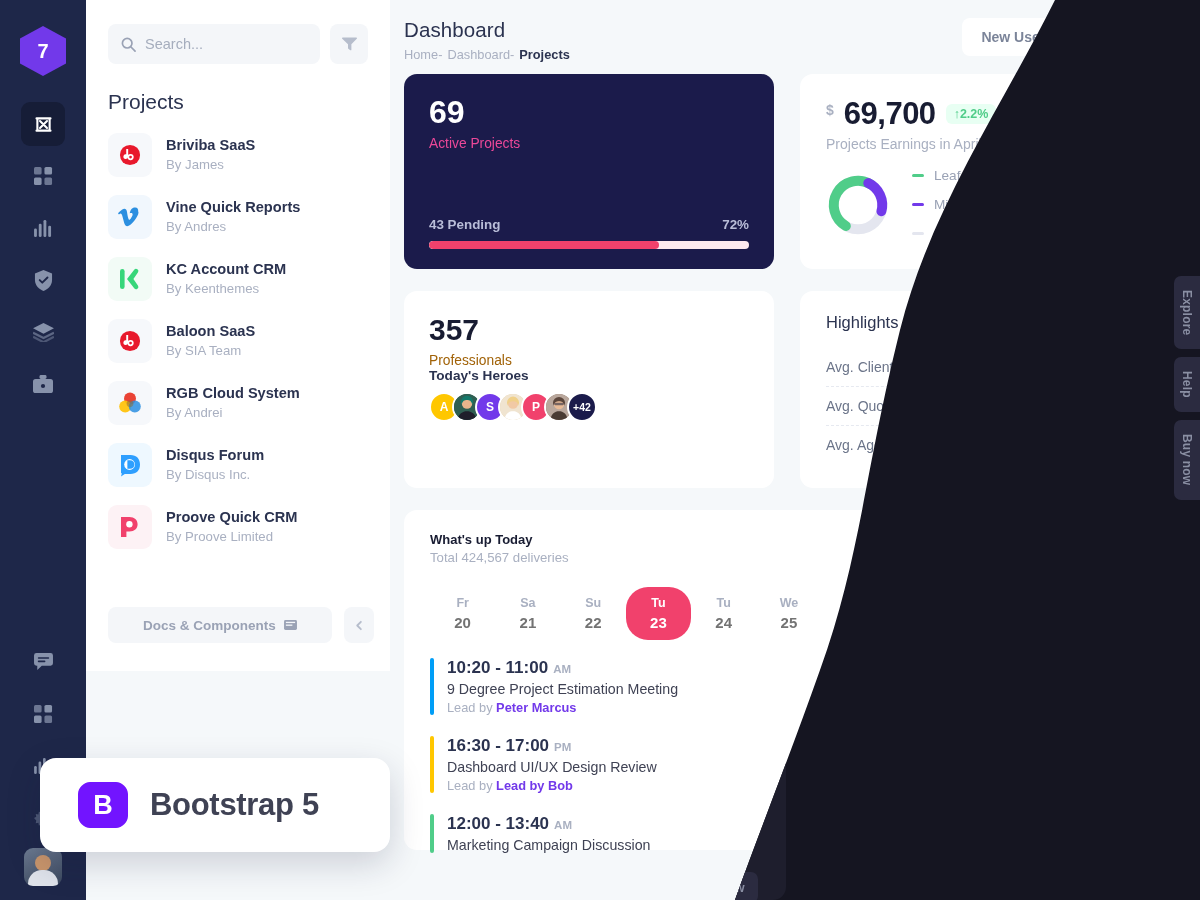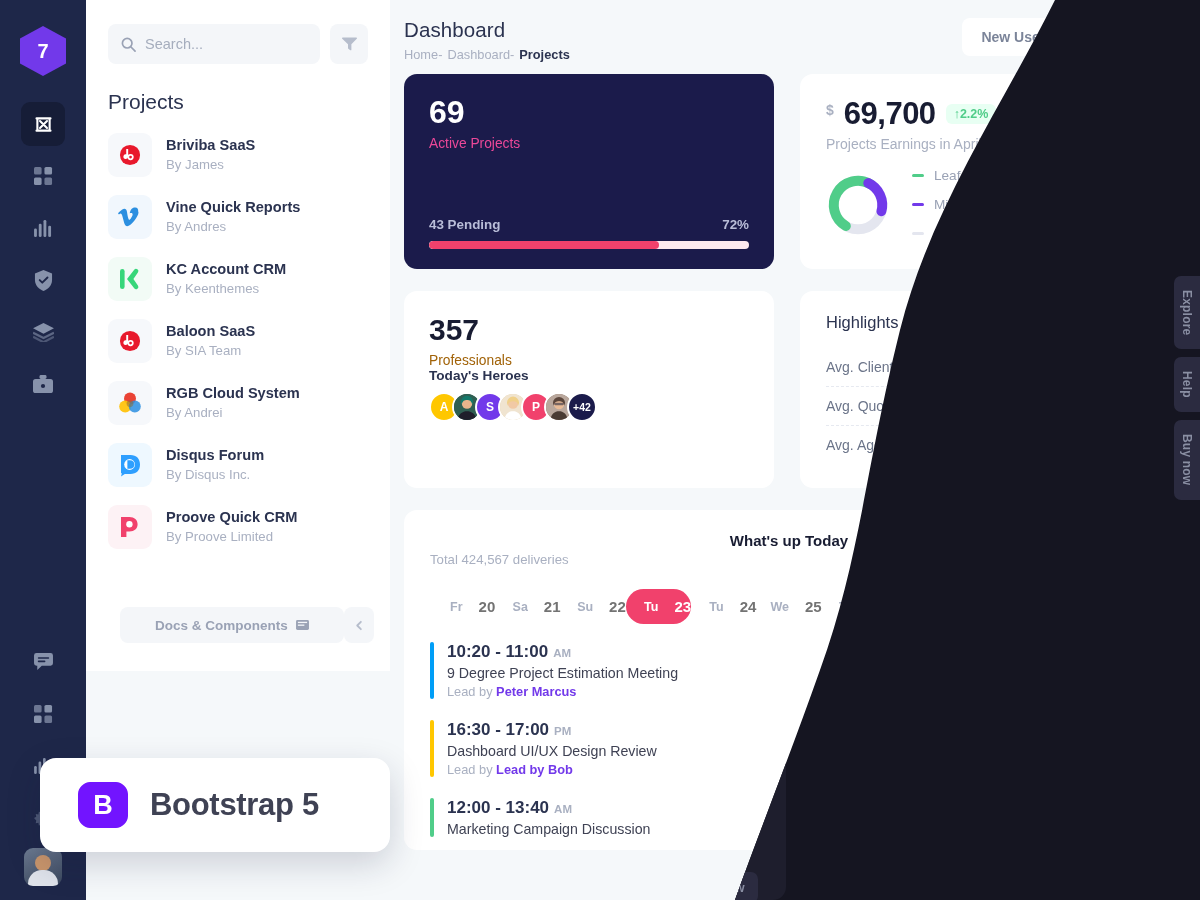--- a/index.html
+++ b/index.html
@@ -71,21 +71,21 @@
     display:flex; align-items:center; gap:14px; padding:9px 0;
   }
   .proj-logo {
     width:44px; height:44px; border-radius:9px; background:#f6f8fb;
     display:flex; align-items:center; justify-content:center; flex:0 0 44px;
   }
   .proj-name { font-size:14.6px; font-weight:700; color:#2b3350; line-height:1.35; }
   .proj-by { font-size:13.2px; color:#a9b0c1; line-height:1.45; }
 
   .docs-pill {
-    position:absolute; left:34px; bottom:28px; width:224px; height:36px;
+    position:absolute; left:22px; bottom:28px; width:224px; height:36px;
     background:#f4f6f9; border-radius:8px;
     display:flex; align-items:center; justify-content:center; gap:8px;
     color:#9aa2b5; font-size:13.5px; font-weight:600;
   }
   .collapse-btn {
     position:absolute; left:258px; bottom:28px; width:30px; height:36px;
     background:#f4f6f9; border-radius:8px;
     display:flex; align-items:center; justify-content:center; color:#b6bdcc;
   }
 
@@ -149,31 +149,31 @@
   
   .card-hl { flex:1; height:197px; padding:22px 26px 14px 26px; display:flex; flex-direction:column; }
   .hl-title { font-size:16.5px; color:#2b3350; font-weight:400; }
   .hl-row { display:flex; align-items:center; padding:11px 0; font-size:14px; color:#6b7489; }
   .hl-row + .hl-row { border-top:1px dashed #e6e9f0; }
   .hl-val { margin-left:auto; display:flex; align-items:center; gap:9px; font-size:14.5px; font-weight:700; color:#181c32; }
   .hl-val .muted { color:#b5bcc9; font-weight:700; }
 
   
   .card-wut { height:340px; padding:22px 26px; position:relative; }
-  .wut-title { font-size:15px; font-weight:700; color:#181c32;text-align:center; }
+  .wut-title { font-size:13px; font-weight:700; color:#181c32; }
   .wut-sub { font-size:13.2px; color:#a9b0c1; margin-top:3px; }
   .report-btn {
     position:absolute; right:26px; top:26px; height:34px; padding:0 16px;
     border-radius:7px; background:#f4f6f9; color:#9aa2b5;
     font-size:13px; font-weight:600; display:flex; align-items:center;
   }
   .days { display:flex; margin-top:22px; }
   .day {
-    flex:1; display:flex; flex-direction:row; align-items:center; gap:16px;
-    padding:9px 0; border-radius:22px;justify-content:flex-end;
+    flex:1; display:flex; flex-direction:column; align-items:center; gap:4px;
+    padding:9px 0; border-radius:22px;
   }
   .day .dw { font-size:12.5px; color:#a9b0c1; font-weight:600; }
   .day .dn { font-size:15px; color:#737373; font-weight:700; }
   .day.on { background:#f1416c; }
   .day.on .dw, .day.on .dn { color:#ffffff; }
   .events { margin-top:18px; display:flex; flex-direction:column; gap:21px; }
   .ev { display:flex; align-items:center; gap:13px; }
   .ev-bar { width:4px; align-self:stretch; border-radius:3px; }
   .ev-time { font-size:17px; font-weight:700; color:#2b3350; }
   .ev-time .mer { font-size:11.5px; color:#a9b0c1; font-weight:700; margin-left:5px; }

